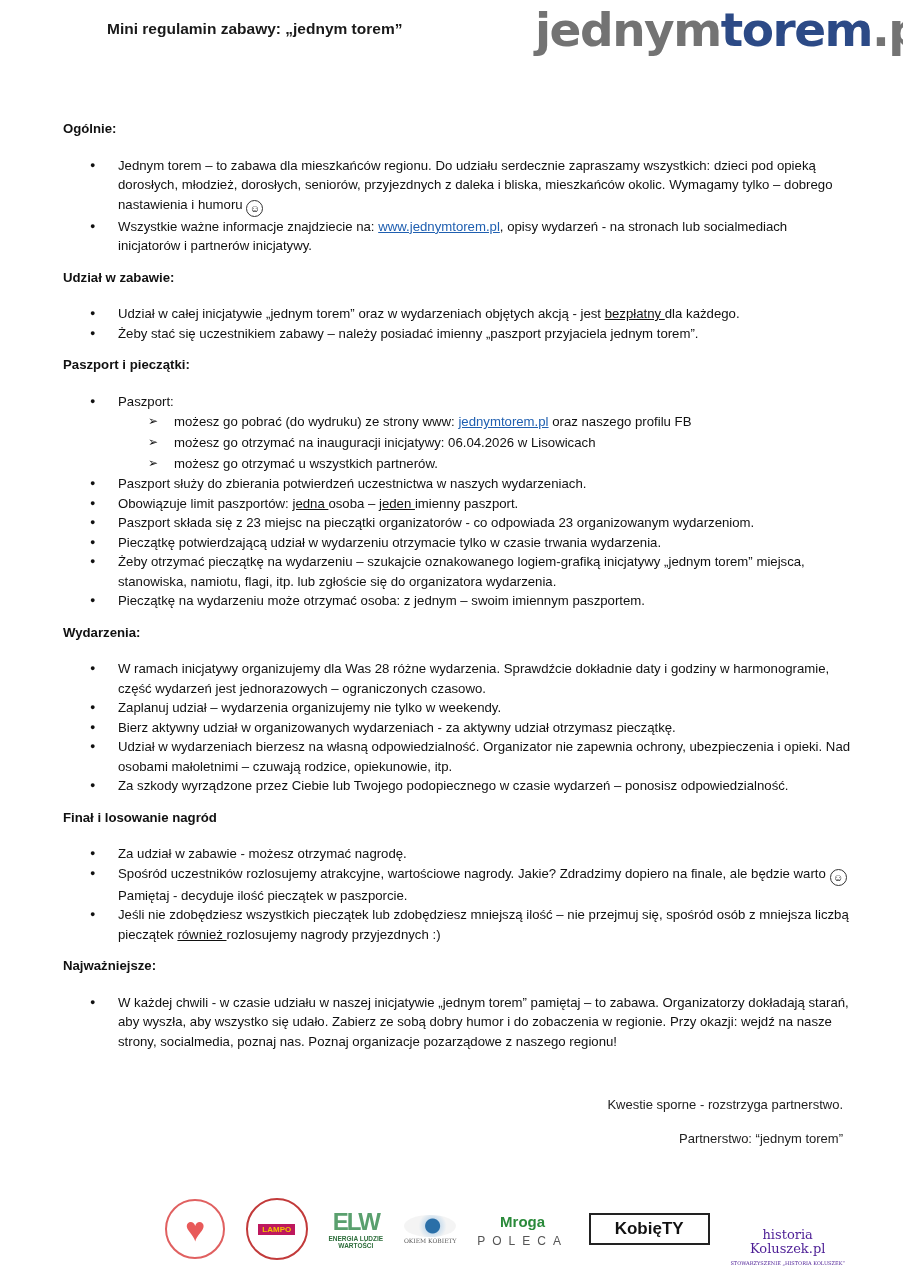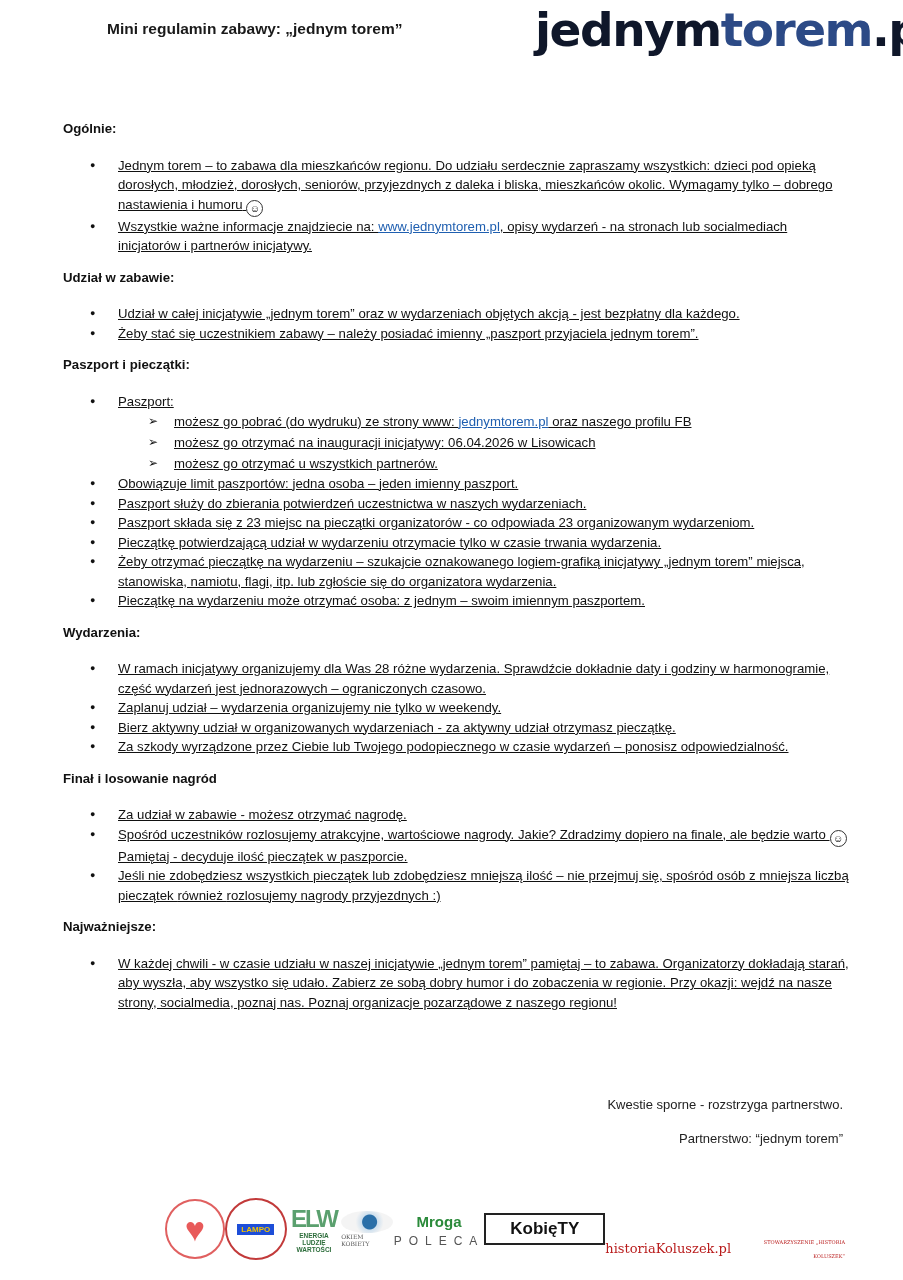--- a/index.html
+++ b/index.html
@@ -1,49 +1,49 @@
 <!DOCTYPE html>
 <html><head>
 <meta charset="utf-8">
 <style>
   html, body { margin: 0; padding: 0; background: #ffffff; }
   body { width: 903px; height: 1280px; position: relative; overflow: hidden;
          font-family: "Liberation Sans", "DejaVu Sans", sans-serif; color: #111; }
   .doc-title { position: absolute; left: 107px; top: 20px; font-size: 15.5px; font-weight: bold; color: #1a1a1a; }
   .logo { position: absolute; left: 535px; top: 2px; font-size: 47px; font-weight: bold; letter-spacing: -1.5px;
           font-family: "DejaVu Sans", sans-serif; }
-  .logo .g { color: #0f172a; }
+  .logo .g { color: #737373; }
   .logo .b { color: #2c4a86; }
   .content { position: absolute; left: 63px; top: 119px; width: 790px; font-size: 13.2px; line-height: 19.5px; }
   .section-title { font-weight: bold; margin: 0 0 17px 0; font-size: 13.2px; }
-  ul.items { list-style: none; margin: 12px 0 12px 0; padding: 0 0 0 55px; text-decoration: underline; }
+  ul.items { list-style: none; margin: 12px 0 12px 0; padding: 0 0 0 55px; }
   ul.items > li { position: relative; margin: 0; }
   ul.items > li::before { content: "\25CF"; position: absolute; left: -28px; top: 0; font-size: 9px; }
   ul.sub { list-style: none; margin: 0; padding: 0 0 0 56px; }
   ul.sub > li { position: relative; line-height: 21px; }
   ul.sub > li::before { content: "\27A2"; position: absolute; left: -26px; top: 0; font-size: 12px; }
   a.link { color: #1f5fb0; text-decoration: underline; }
   .u { text-decoration: underline; }
   .emoji { display: inline-block; width: 15px; height: 15px; border: 1px solid #333; border-radius: 50%;
            font-size: 10px; line-height: 15px; text-align: center; vertical-align: -3px; }
   .footer-note { position: absolute; right: 60px; font-size: 13px; text-align: right; color: #222; }
   .partners { position: absolute; left: 165px; top: 1198px; width: 680px; height: 62px; display: flex; align-items: center; justify-content: space-between; }
   .p-logo { display: flex; align-items: center; justify-content: center; }
   .p-heart { width: 56px; height: 56px; border: 2px solid #e06060; border-radius: 50%; color: #e85a5a; font-size: 34px; }
   .p-lampo { width: 58px; height: 58px; border: 2px solid #c23a3a; border-radius: 50%; font-size: 8px; font-weight: bold; color: #c7272b; flex-direction: column; }
-  .p-lampo .box { background: #1d4ed8; color: #f2c200; padding: 1px 4px; }
+  .p-lampo .box { background: #be185d; color: #f2c200; padding: 1px 4px; }
   .p-elw { flex-direction: column; font-size: 6.5px; font-weight: bold; color: #2e6e3c; text-align: center; }
   .p-elw .mark { font-size: 24px; color: #5aa06e; letter-spacing: -2px; line-height: 26px; }
   .p-eye { flex-direction: column; font-size: 6px; color: #555; font-family: "DejaVu Serif", serif; }
   .p-eye .eye { width: 52px; height: 22px; border-radius: 50%; background: radial-gradient(circle at 55% 50%, #2a6fa8 0 7px, #cfe0ee 8px, #f4f4f4 14px); }
   .p-mroga { flex-direction: column; }
   .p-mroga .m { font-size: 15px; font-weight: bold; color: #2a8a3a; line-height: 24px; }
   .p-mroga .pol { font-size: 12px; letter-spacing: 7px; color: #555; }
   .p-kob { border: 2px solid #222; padding: 4px 24px; font-size: 17px; font-weight: bold; color: #111; }
-  .p-hist { flex-direction: row; font-family: "DejaVu Serif", serif; font-size: 13px; line-height: 14px; color: #b91c1c; text-align: right; margin-top: 40px; }
+  .p-hist { flex-direction: column; font-family: "DejaVu Serif", serif; font-size: 13px; line-height: 14px; color: #4c1d95; text-align: right; margin-top: 40px; }
   .p-hist .s { font-size: 5px; }
 </style>
 </head>
 <body>
 
 <div class="doc-title">Mini regulamin zabawy: „jednym torem”</div>
 <div class="logo"><span class="g">jednym</span><span class="b">torem</span><span class="g">.pl</span></div>
 
 <div class="content">
 
@@ -61,33 +61,34 @@
 
   <div class="section-title">Paszport i pieczątki:</div>
   <ul class="items">
     <li><span>Paszport:</span>
       <ul class="sub">
         <li><span>możesz go pobrać (do wydruku)  ze strony www: </span><a class="link">jednymtorem.pl</a><span> oraz naszego profilu FB</span></li>
         <li>możesz go otrzymać na inauguracji inicjatywy: 06.04.2026 w Lisowicach</li>
         <li>możesz go otrzymać u wszystkich partnerów.</li>
       </ul>
     </li>
+    <li>Paszport służy do zbierania potwierdzeń  uczestnictwa  w naszych wydarzeniach.</li>
     <li><span>Obowiązuje limit paszportów: </span><span class="u">jedna </span><span>osoba – </span><span class="u">jeden </span><span>imienny paszport.</span></li>
-    <li>Paszport służy do zbierania potwierdzeń  uczestnictwa  w naszych wydarzeniach.</li>
     <li>Paszport składa się z 23 miejsc na pieczątki organizatorów - co odpowiada 23 organizowanym wydarzeniom.</li>
     <li>Pieczątkę potwierdzającą udział w wydarzeniu otrzymacie tylko w czasie trwania wydarzenia.</li>
     <li>Żeby otrzymać pieczątkę na wydarzeniu – szukajcie oznakowanego logiem-grafiką inicjatywy „jednym torem” miejsca, stanowiska, namiotu, flagi, itp. lub zgłoście się do organizatora wydarzenia.</li>
     <li>Pieczątkę na wydarzeniu może otrzymać osoba: z jednym – swoim imiennym paszportem.</li>
   </ul>
 
   <div class="section-title">Wydarzenia:</div>
   <ul class="items">
     <li>W ramach inicjatywy organizujemy dla Was 28 różne wydarzenia. Sprawdźcie dokładnie daty i godziny w harmonogramie, część wydarzeń jest jednorazowych – ograniczonych czasowo.</li>
     <li>Zaplanuj udział – wydarzenia organizujemy nie tylko w weekendy.</li>
     <li>Bierz aktywny udział w organizowanych wydarzeniach - za aktywny udział otrzymasz pieczątkę.</li>
+    <li>Udział w wydarzeniach bierzesz na własną odpowiedzialność. Organizator nie zapewnia ochrony, ubezpieczenia i opieki. Nad osobami małoletnimi – czuwają rodzice, opiekunowie, itp.</li>
     <li>Za szkody wyrządzone przez Ciebie lub Twojego podopiecznego w czasie wydarzeń – ponosisz odpowiedzialność.</li>
   </ul>
 
   <div class="section-title">Finał i losowanie nagród</div>
   <ul class="items">
     <li>Za udział w zabawie - możesz otrzymać nagrodę.</li>
     <li><span>Spośród uczestników rozlosujemy atrakcyjne, wartościowe nagrody. Jakie? Zdradzimy dopiero na finale, ale będzie warto </span><span class="emoji">☺</span><span> Pamiętaj - decyduje ilość pieczątek w paszporcie.</span></li>
     <li><span>Jeśli nie zdobędziesz wszystkich pieczątek lub zdobędziesz mniejszą ilość – nie przejmuj się, spośród osób z mniejsza liczbą pieczątek </span><span class="u">również </span><span>rozlosujemy nagrody przyjezdnych :)</span></li>
   </ul>
 

